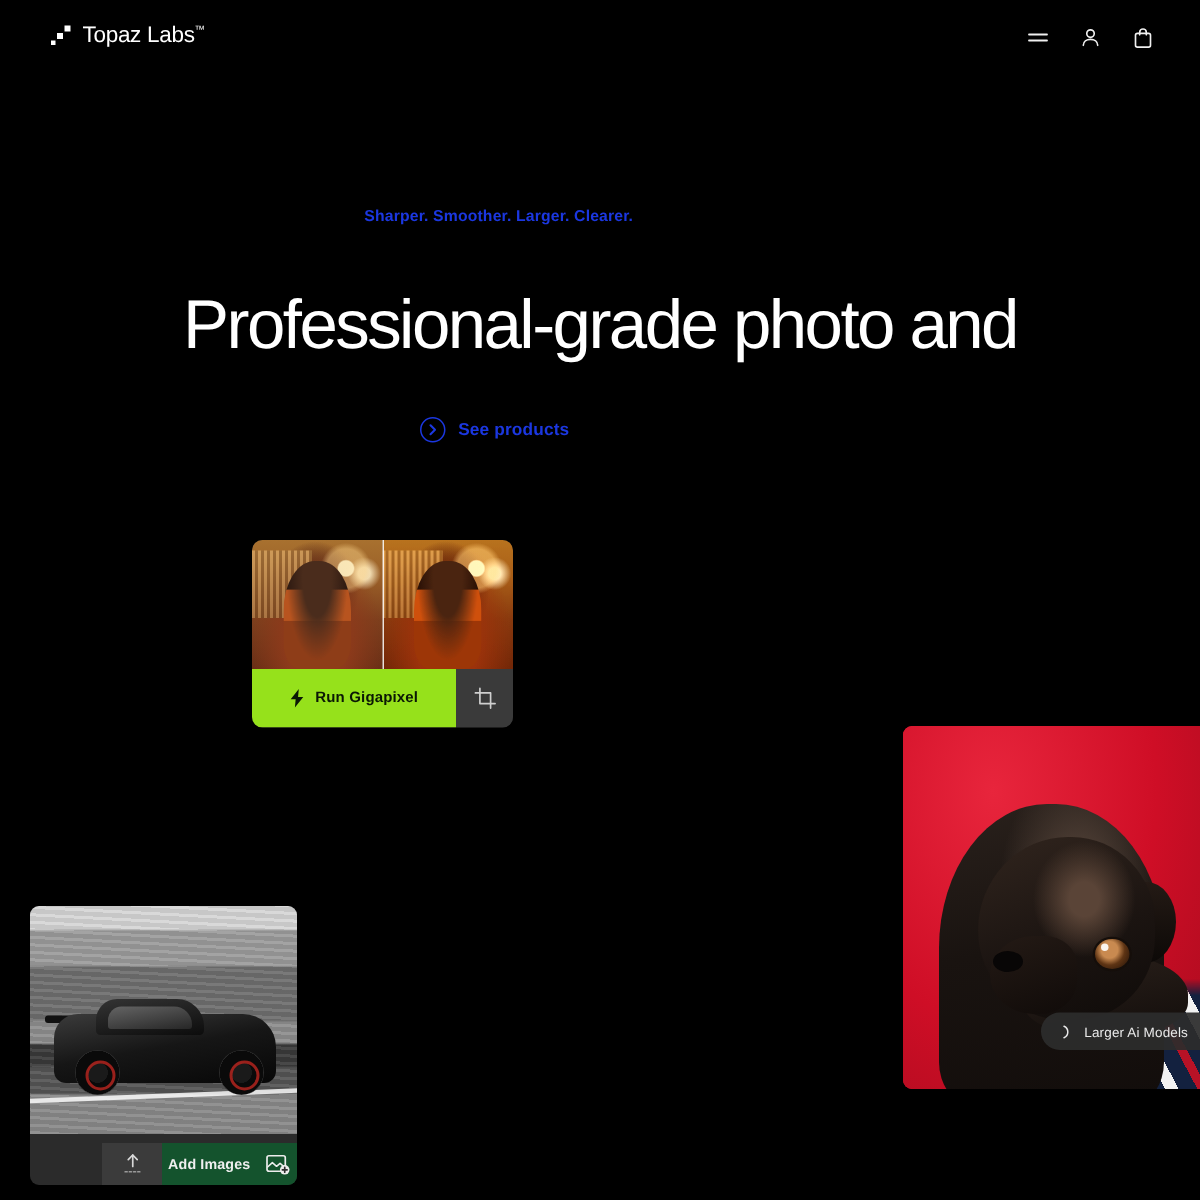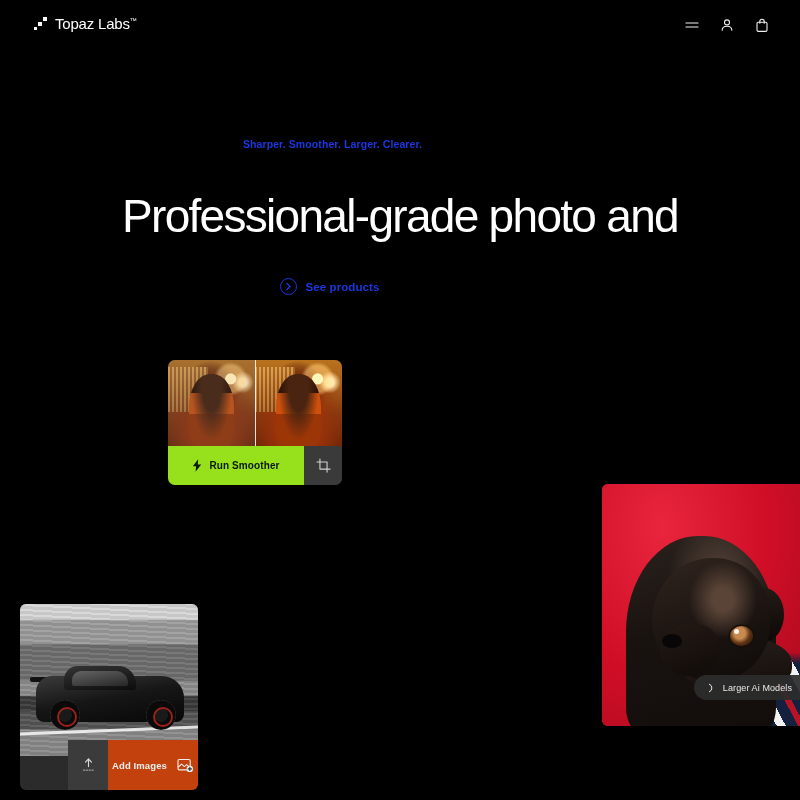--- a/index.html
+++ b/index.html
@@ -240,22 +240,22 @@
     position:absolute; bottom:26px; width:30px; height:30px; border-radius:50%;
     background:radial-gradient(circle at 50% 50%, #1a1a1a 0 32%, #0a0a0a 33% 68%, #2a2a2a 69% 100%);
   }
   .car-wheel.front { right:22px; }
   .car-wheel.rear  { left:30px; }
   .car-wheel::after {
     content:""; position:absolute; left:7px; top:7px; width:16px; height:16px;
     border-radius:50%; border:2px solid #b3241f; opacity:.85;
   }
   .car-bar {
-    position:absolute; left:0; right:0; bottom:0; height:50px; display:flex;
-    background:#c2410c;
+    position:absolute; left:0; right:0; bottom:0; height:28px; display:flex;
+    background:#14532d;
     margin-left:48px;
   }
   .car-upload {
     width:40px; background:#3b3b3b; display:flex; align-items:center;
     justify-content:center; cursor:pointer;
   }
   .car-add {
     flex:1; display:flex; align-items:center; justify-content:center; gap:10px;
     cursor:pointer;
   }
@@ -315,21 +315,21 @@
       <div class="ap-half before-half"></div>
       <div class="ap-half after-half"></div>
     </div>
     <div class="ap-divider"></div>
 
     <div class="ap-bar">
       <div class="ap-run">
         <svg width="10" height="13" viewBox="0 0 10 13">
           <path d="M6.2 0.3L0.8 7.2h3.3L3.6 12.7 9.2 5.6H5.7z" fill="#0b1805"></path>
         </svg>
-        <span class="ap-run-label">Run Smoother</span>
+        <span class="ap-run-label">Run Gigapixel</span>
       </div>
       <div class="ap-crop">
         <svg width="15" height="15" viewBox="0 0 16 16">
           <path d="M4.2 1v10.8h10.8" stroke="#cfcfcf" stroke-width="1.2" fill="none" stroke-linecap="round" stroke-linejoin="round"></path>
           <path d="M1 4.2h10.8V15" stroke="#cfcfcf" stroke-width="1.2" fill="none" stroke-linecap="round" stroke-linejoin="round"></path>
         </svg>
       </div>
     </div>
   </div>
 

